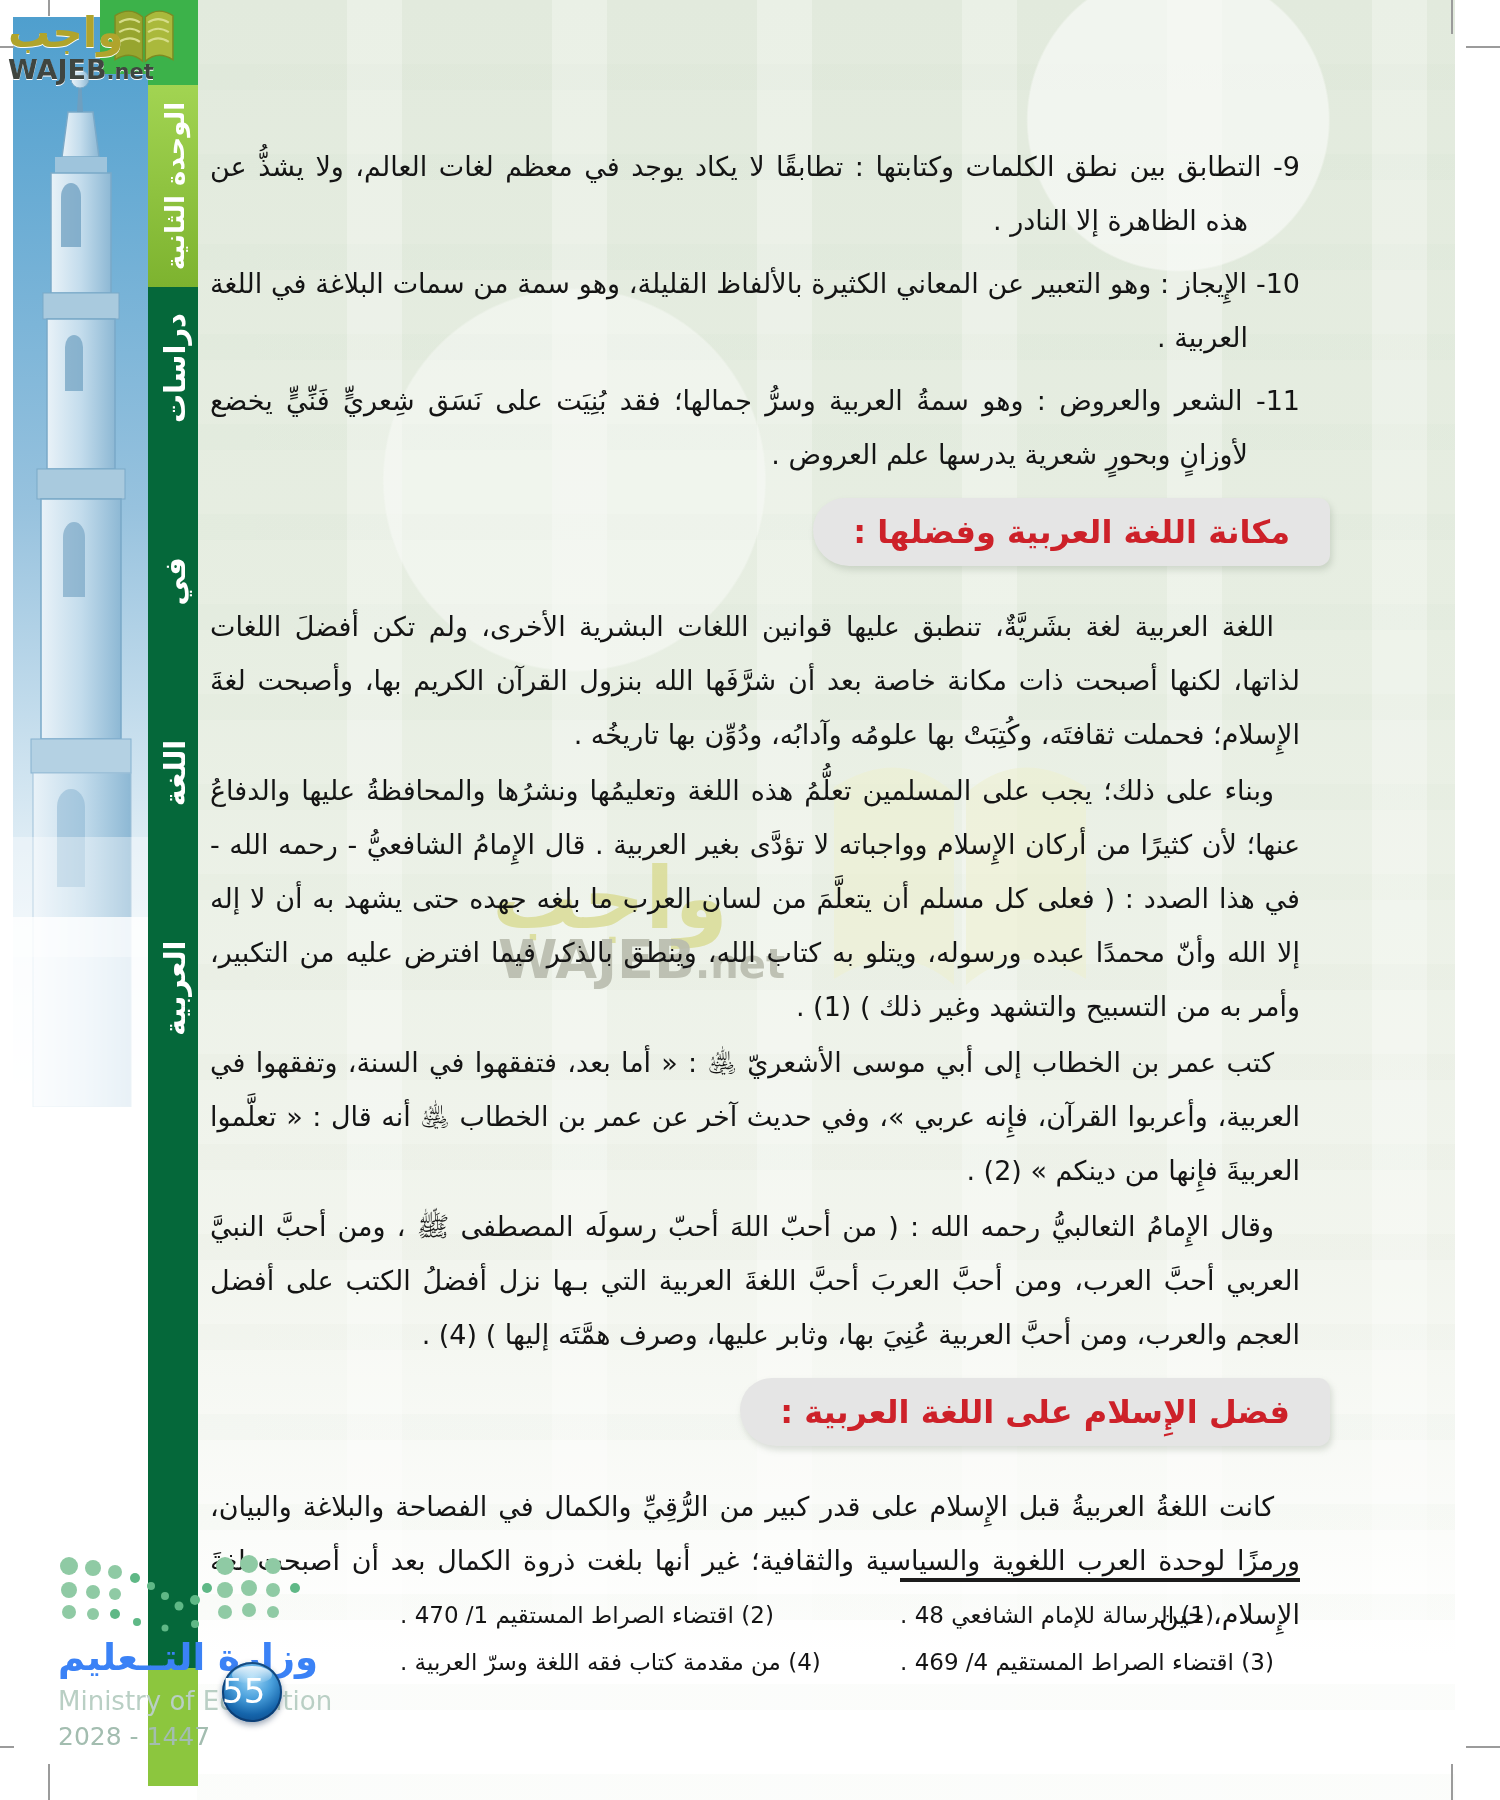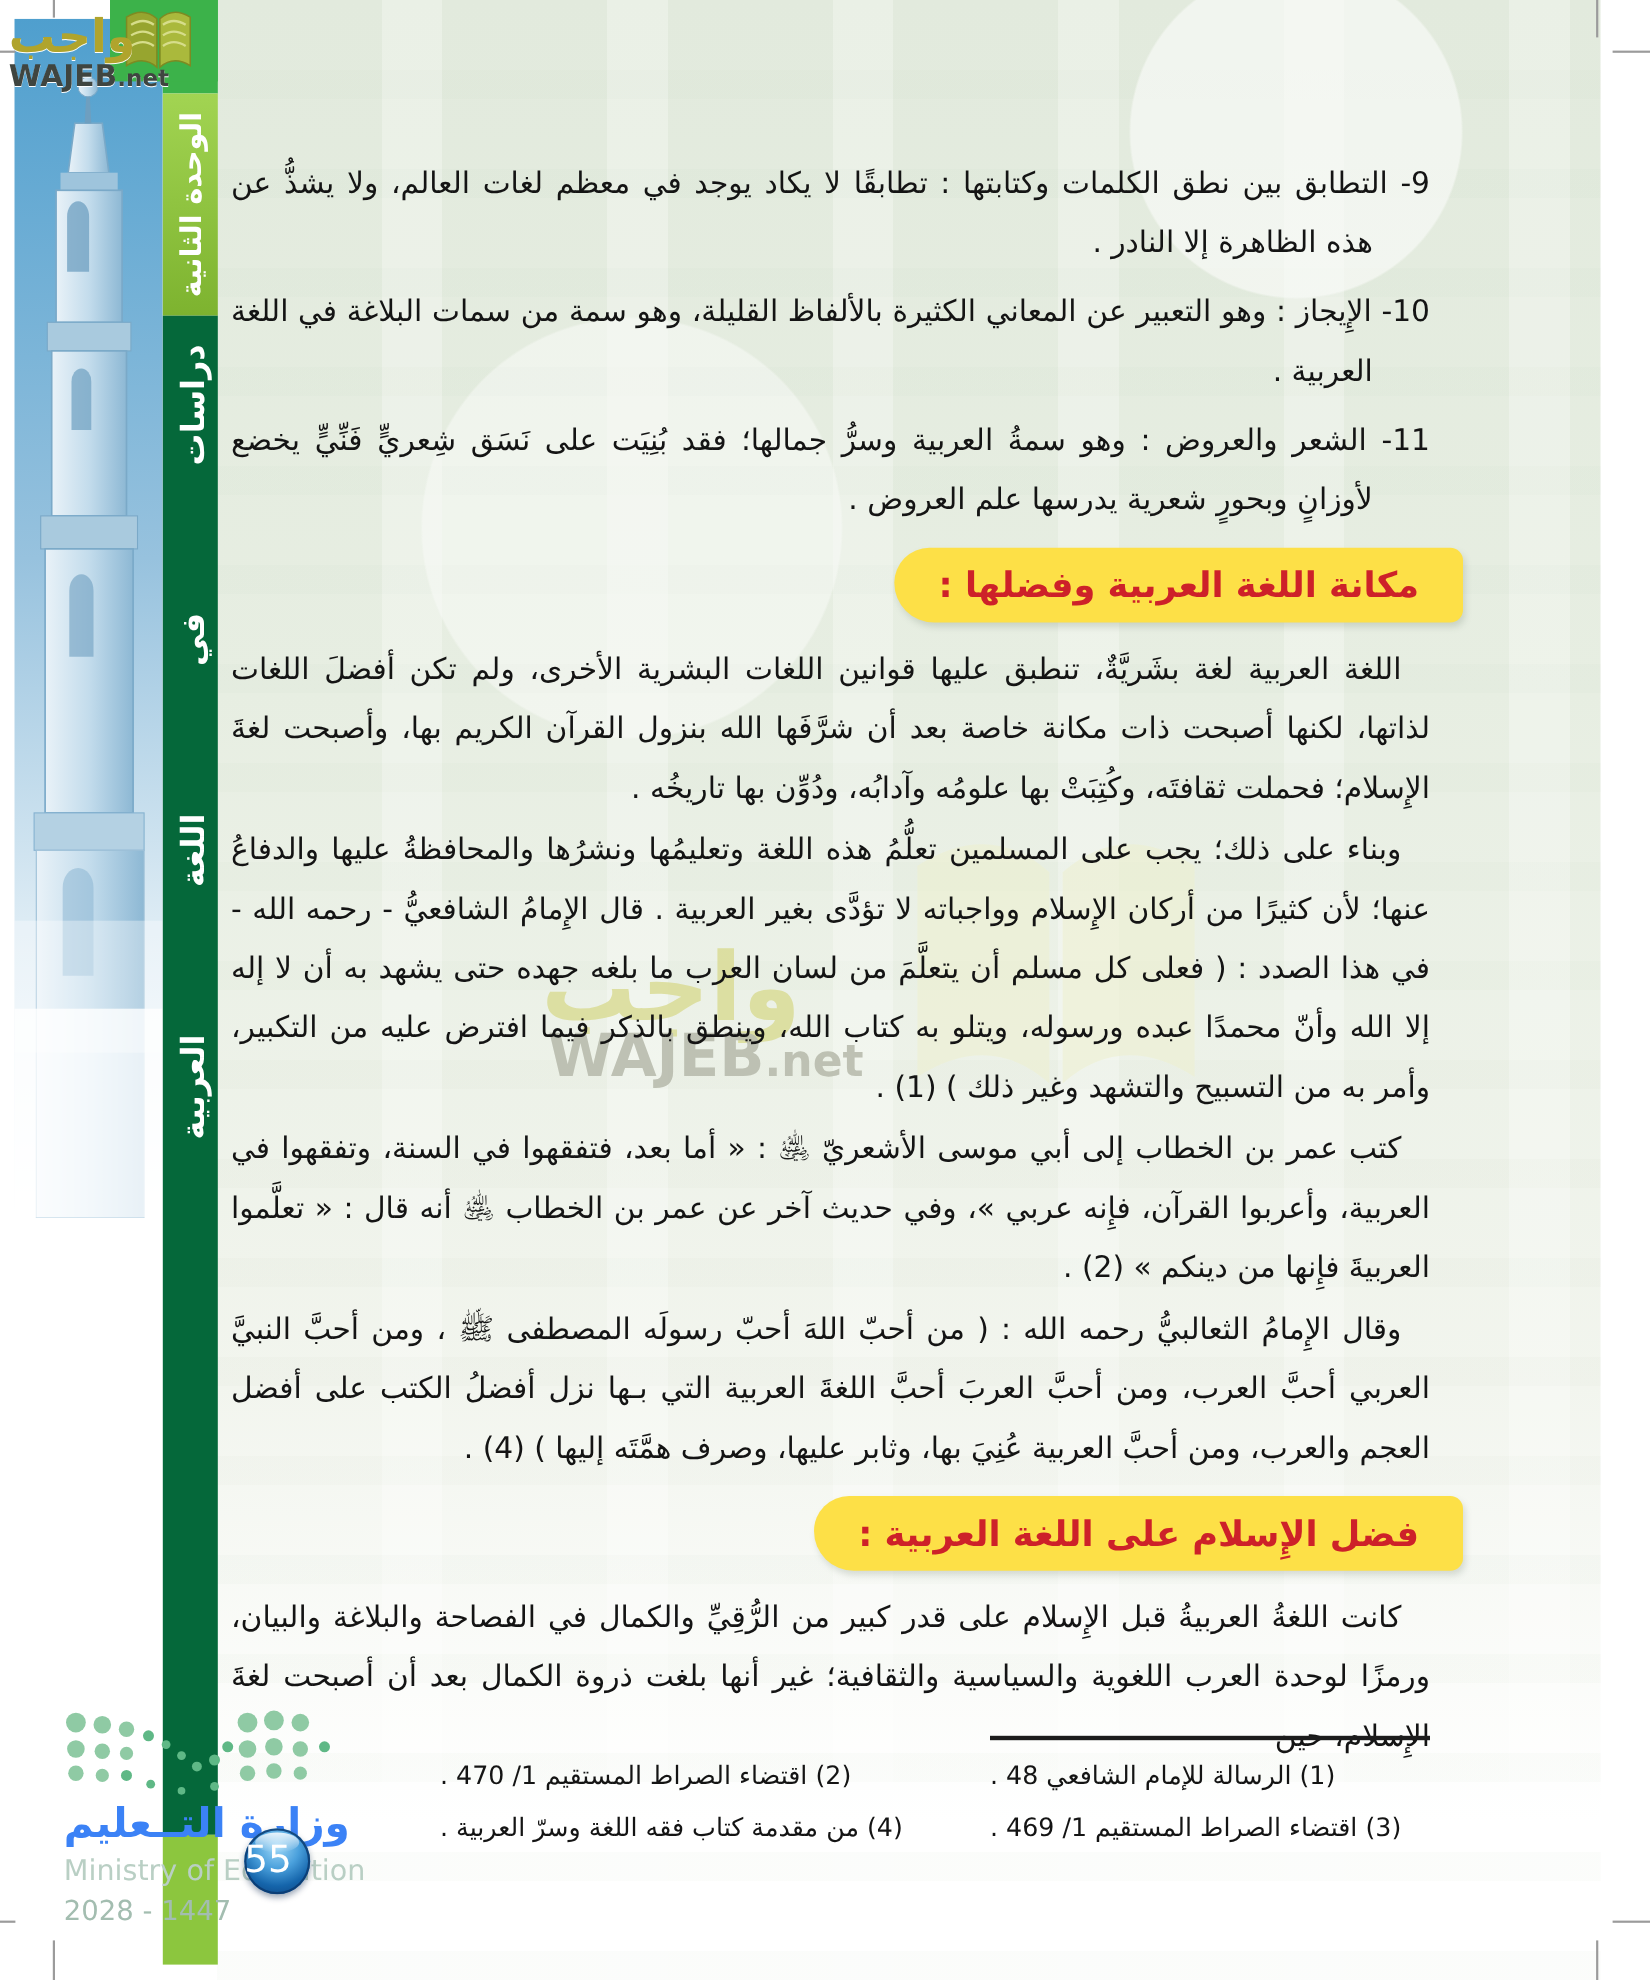--- a/index.html
+++ b/index.html
@@ -54,22 +54,22 @@
   .wm-latin .tld { font-size:40px; font-weight:600; }
   
   .main {
     position:absolute; left:210px; top:140px; width:1090px; z-index:2;
     direction:rtl; text-align:justify; font-size:27px; line-height:54px; color:#141414;
   }
   .item { padding-right:52px; text-indent:-52px; margin-bottom:9px; }
   .para { text-indent:26px; margin-bottom:2px; }
   .pill {
     width:max-content; max-width:100%;
-    margin:16px -30px 16px 0;
-    background:#fde047; border-radius:44px 16px 16px 50px;
+    margin:16px -30px 34px 0;
+    background:#e5e5e5; border-radius:44px 16px 16px 50px;
     box-shadow:2px 4px 6px rgba(120,135,115,0.25);
     padding:0 40px; height:68px; line-height:68px;
     color:#cd2129; font-weight:bold; font-size:32px; text-indent:0;
   }
   
   .fn-sep { position:absolute; left:900px; top:1578px; width:400px; height:4px; background:#1c1c1c; z-index:3; }
   .footnotes {
     position:absolute; left:370px; top:1592px; width:930px; z-index:3;
     direction:rtl; display:grid; grid-template-columns:430px 500px;
     font-size:23px; line-height:47px; color:#141414;
@@ -180,21 +180,21 @@
 
     <div class="pill">فضل الإِسلام على اللغة العربية :</div>
 
     <p class="para">كانت اللغةُ العربيةُ قبل الإِسلام على قدر كبير من الرُّقِيِّ والكمال في الفصاحة والبلاغة والبيان، ورمزًا لوحدة العرب اللغوية والسياسية والثقافية؛ غير أنها بلغت ذروة الكمال بعد أن أصبحت لغةَ الإِسلام، حين</p>
   </div>
 
   <div class="fn-sep"></div>
   <div class="footnotes">
     <div class="fn">(1) الرسالة للإمام الشافعي 48 .</div>
     <div class="fn">(2) اقتضاء الصراط المستقيم 1/ 470 .</div>
-    <div class="fn">(3) اقتضاء الصراط المستقيم 1/ 469 .</div>
+    <div class="fn">(3) اقتضاء الصراط المستقيم 4/ 469 .</div>
     <div class="fn">(4) من مقدمة كتاب فقه اللغة وسرّ العربية .</div>
   </div>
 
   <svg class="ministry-dots" viewBox="0 0 250 90">
     <g fill="#8fcaa4">
       <circle cx="14" cy="14" r="9"></circle>
         <circle cx="38" cy="16" r="8"></circle>
         <circle cx="60" cy="20" r="7"></circle>
       <circle cx="14" cy="38" r="8"></circle>
         <circle cx="38" cy="40" r="7"></circle>

